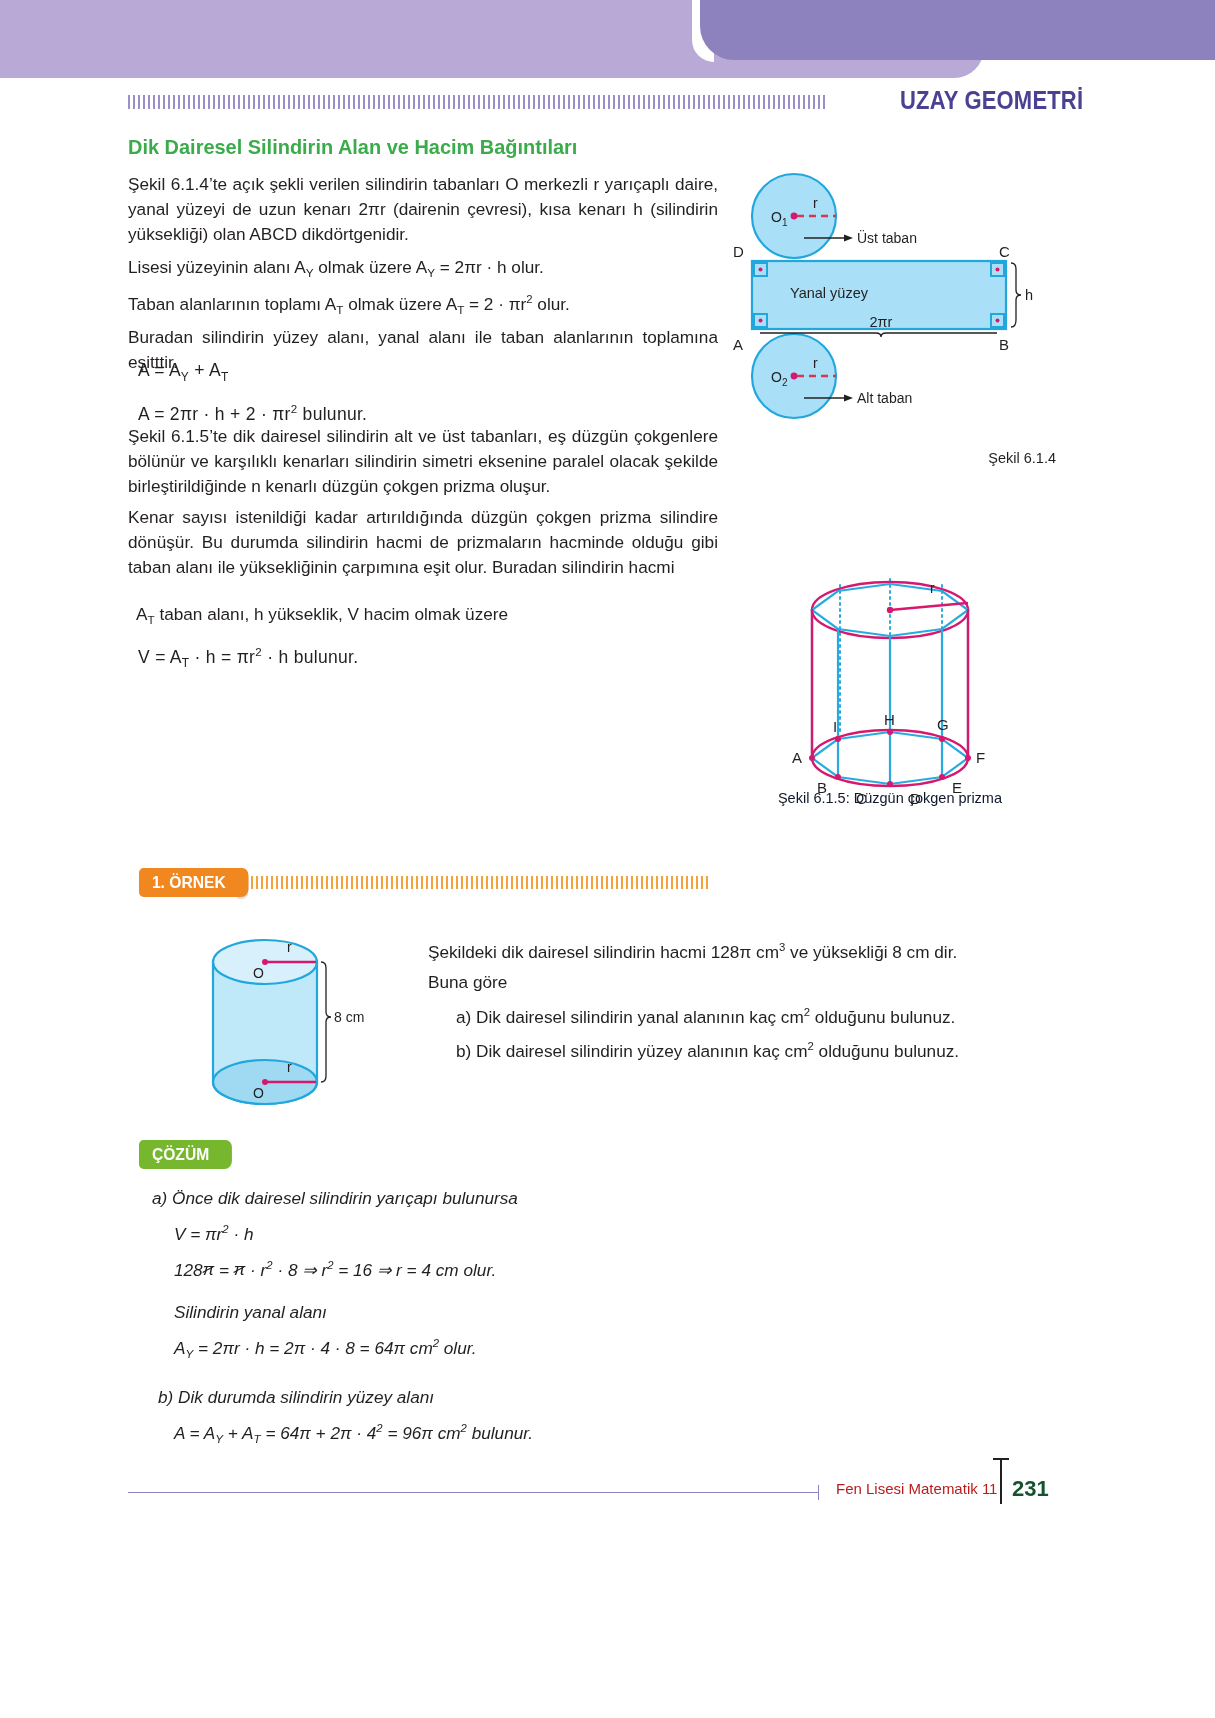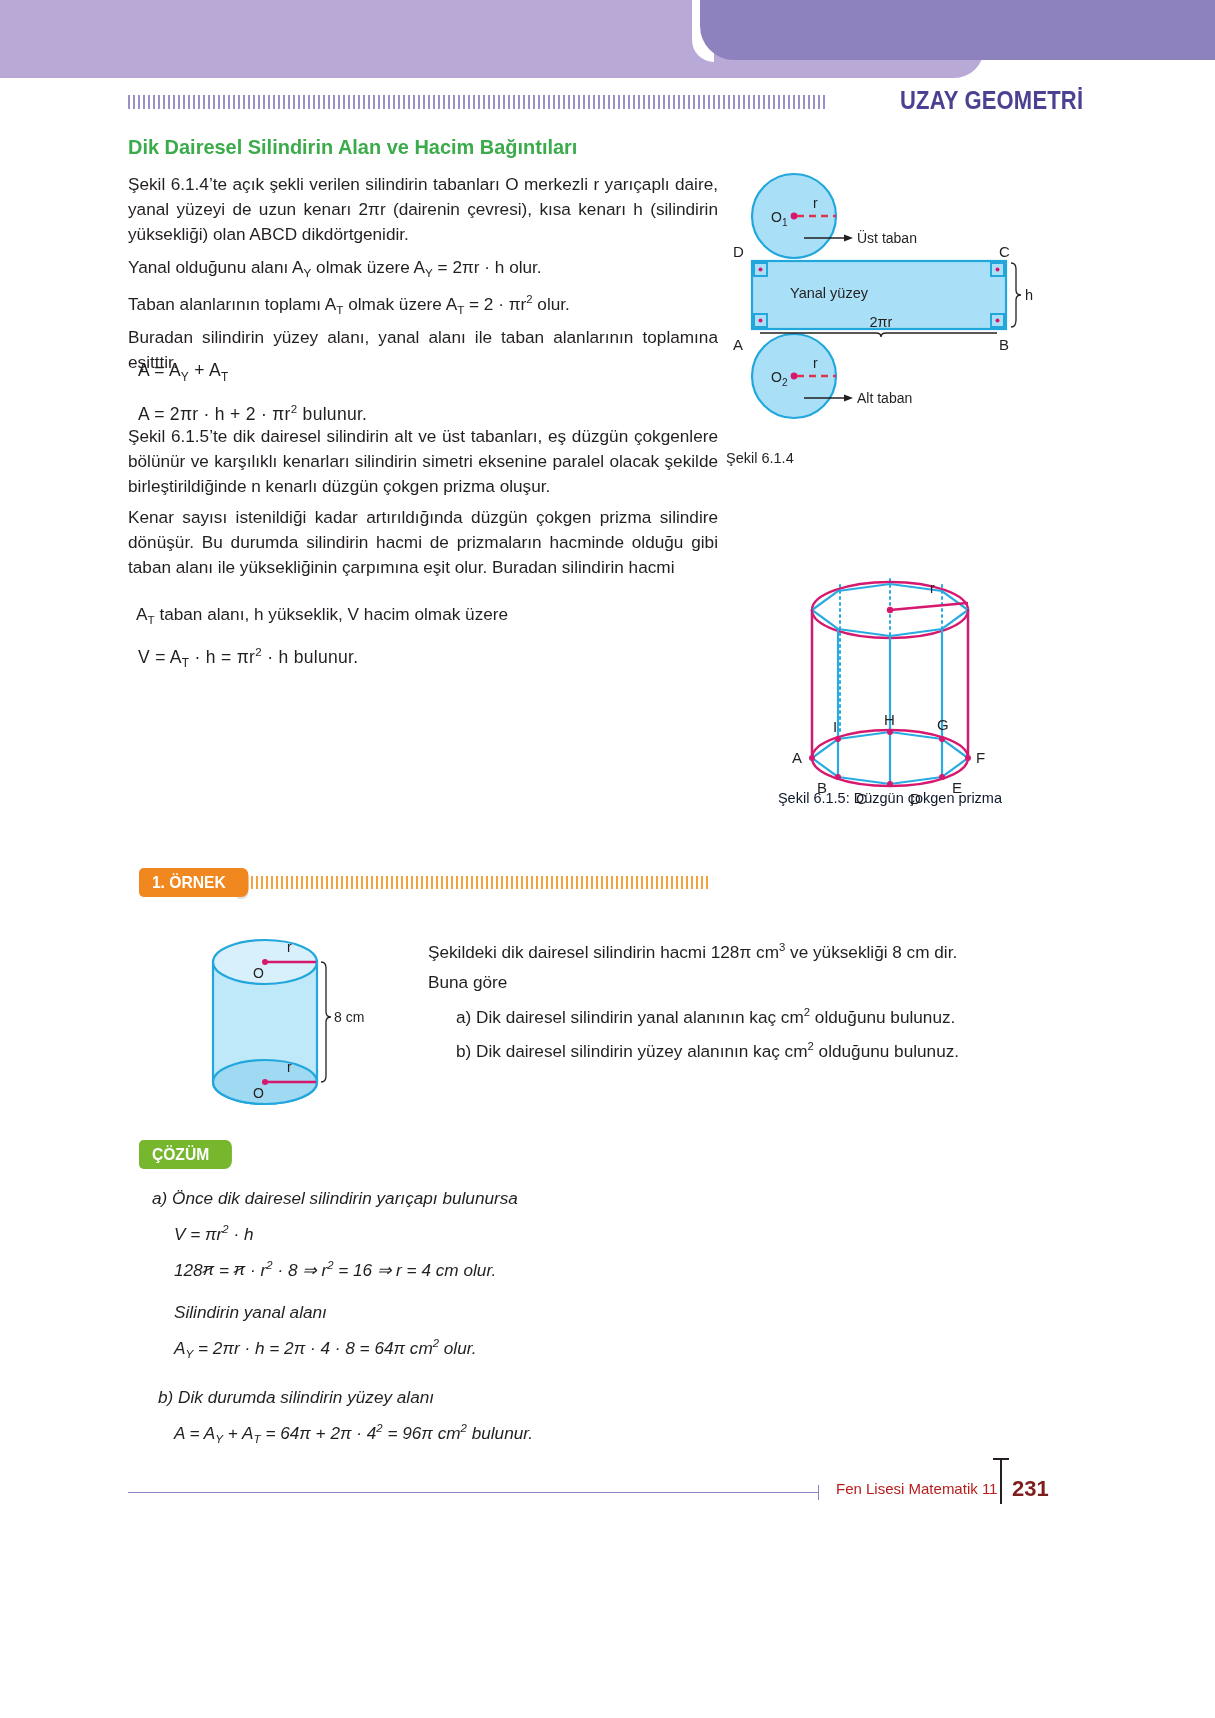--- a/index.html
+++ b/index.html
@@ -60,21 +60,21 @@
   }
   .col p{ margin:0 0 14px 0; text-align:justify; }
   .eq{ margin:0 0 4px 10px; font-size:17.5px; line-height:28px; letter-spacing:.3px;}
   sub{ font-size:.68em; }
   sup{ font-size:.66em; }
 
   
   .fig1{ position:absolute; left:726px; top:168px; width:330px; height:310px; }
   .fig1-cap{
     position:absolute; left:726px; top:450px; width:330px;
-    text-align:left; font-size:14.5px; color:#231f20;
+    text-align:right; font-size:14.5px; color:#231f20;
   }
 
   
   .fig2{ position:absolute; left:770px; top:555px; width:240px; height:250px; }
   .fig2-cap{
     position:absolute; left:700px; top:790px; width:380px;
     text-align:center; font-size:14.5px; color:#0f172a;
   }
 
   
@@ -136,21 +136,21 @@
     font-size:15px; color:#b91c1c;
   }
   .foot-sep{
     position:absolute; left:1000px; top:1458px; width:1.6px; height:46px; background:#231f20;
   }
   .foot-tick2{
     position:absolute; left:993px; top:1458px; width:16px; height:1.6px; background:#231f20;
   }
   .foot-page{
     position:absolute; left:1012px; top:1476px;
-    font-size:22px; font-weight:bold; color:#7f1d1d;
+    font-size:22px; font-weight:bold; color:#14532d;
   }
   svg{ display:block; overflow:visible; }
   text{ font-family:"Liberation Sans", sans-serif; fill:#231f20; }
 </style>
 </head>
 <body>
 
 <div class="hdr-band-left"></div>
 <div class="hdr-band-right-notch"></div>
 <div class="hdr-band-right"></div>
@@ -161,21 +161,21 @@
 </div>
 
 <div class="sec-title">Dik Dairesel Silindirin Alan ve Hacim Bağıntıları</div>
 
 <div class="col" style="top:172px;">
   <p>Şekil 6.1.4’te açık şekli verilen silindirin tabanları O merkezli r yarıçaplı daire, yanal yüzeyi de uzun kenarı 2πr (dairenin çevresi), kısa kenarı h (silindirin yüksekliği) olan ABCD dikdörtgenidir.</p>
 </div>
 
 <div class="col" style="top:255px;">
   <p style="margin-bottom:2px;">
-    <span>Yanal olduğunu alanı A</span><sub>Y</sub><span> olmak üzere  A</span><sub>Y</sub><span> = 2πr · h  olur.</span>
+    <span>Lisesi yüzeyinin alanı A</span><sub>Y</sub><span> olmak üzere  A</span><sub>Y</sub><span> = 2πr · h  olur.</span>
   </p>
   <p style="margin-bottom:2px;">
     <span>Taban alanlarının toplamı A</span><sub>T</sub><span> olmak üzere  A</span><sub>T</sub><span> = 2 · πr</span><sup>2</sup><span> olur.</span>
   </p>
   <p>Buradan silindirin yüzey alanı, yanal alanı ile taban alanlarının toplamına eşitttir.</p>
 </div>
 
 <div class="col" style="top:356px;">
   <div class="eq">
     <span>A = A</span><sub>Y</sub><span> + A</span><sub>T</sub>

